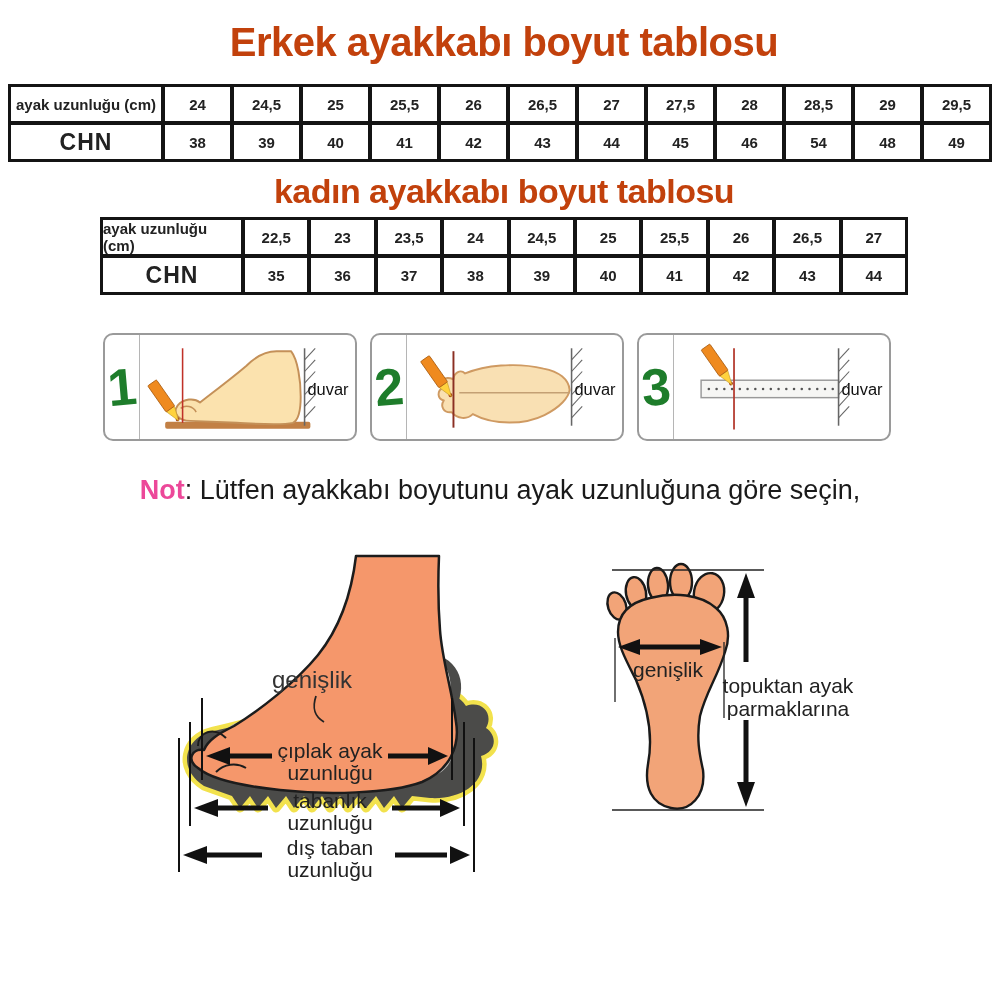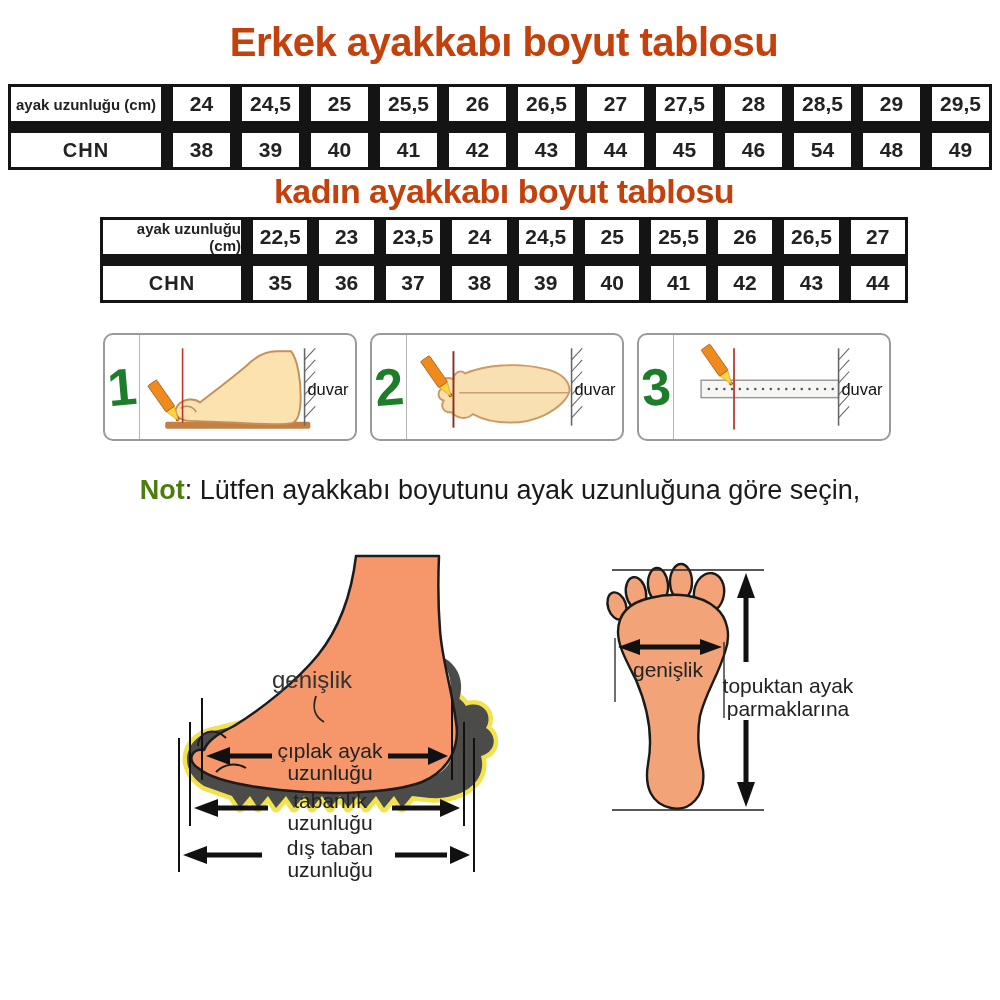--- a/index.html
+++ b/index.html
@@ -9,46 +9,46 @@
   }
   
   .big-title{
     position:absolute;left:0;width:100%;text-align:center;margin:4px;
     font-weight:bold;color:#c2410c;letter-spacing:-0.5px;
   }
   #title-men{top:16px;font-size:40px;}
   #title-women{top:168px;font-size:34px;}
   
   .size-table{
-    position:absolute;display:grid;gap:12px;background:#141414;
-    border:3px solid #141414;grid-auto-rows:34px;text-align:right;
+    position:absolute;display:grid;gap:4px;background:#141414;
+    border:3px solid #141414;grid-auto-rows:34px;
   }
   #men-table{left:8px;top:84px;width:978px;grid-template-columns:150px repeat(12,1fr);}
   #women-table{left:100px;top:217px;width:802px;grid-template-columns:138px repeat(10,1fr);}
   .cell{
     background:#fff;display:flex;align-items:center;justify-content:center;
-    font-weight:bold;font-size:21px;color:#222;
+    font-weight:bold;font-size:15px;color:#222;
   }
   .rowhead-small{font-size:15px;}
-  .rowhead-chn{font-size:20px;letter-spacing:1px;}
+  .rowhead-chn{font-size:23px;letter-spacing:1px;}
   
   .steps{position:absolute;left:103px;top:333px;width:788px;display:flex;gap:13px;}
   .step-box{position:relative;flex:1;height:104px;border:2px solid #9a9a9a;border-radius:10px;background:#fff;}
   .step-num{
     position:absolute;left:2px;top:50%;transform:translateY(-50%) rotate(-5deg);
     width:30px;text-align:center;font-weight:bold;font-size:52px;color:#1e7d2b;line-height:1;
   }
   .step-divider{position:absolute;left:34px;top:0;bottom:0;width:1px;background:#b5b5b5;}
   .step-art{position:absolute;left:35px;top:0;height:100%;width:212px;}
   
   .note{
     position:absolute;left:0;top:474px;width:100%;text-align:center;margin:0;
     font-size:27px;line-height:1.2;color:#1a1a1a;
   }
-  .note .red{color:#4d7c0f;font-weight:bold;}
+  .note .red{color:#ec4899;font-weight:bold;}
   
   #side-diagram{position:absolute;left:150px;top:550px;width:360px;height:340px;}
   #footprint-diagram{position:absolute;left:588px;top:550px;width:330px;height:292px;}
   svg text{font-family:"Liberation Sans",sans-serif;}
 </style>
 </head>
 <body>
 
 <div class="page">
 

